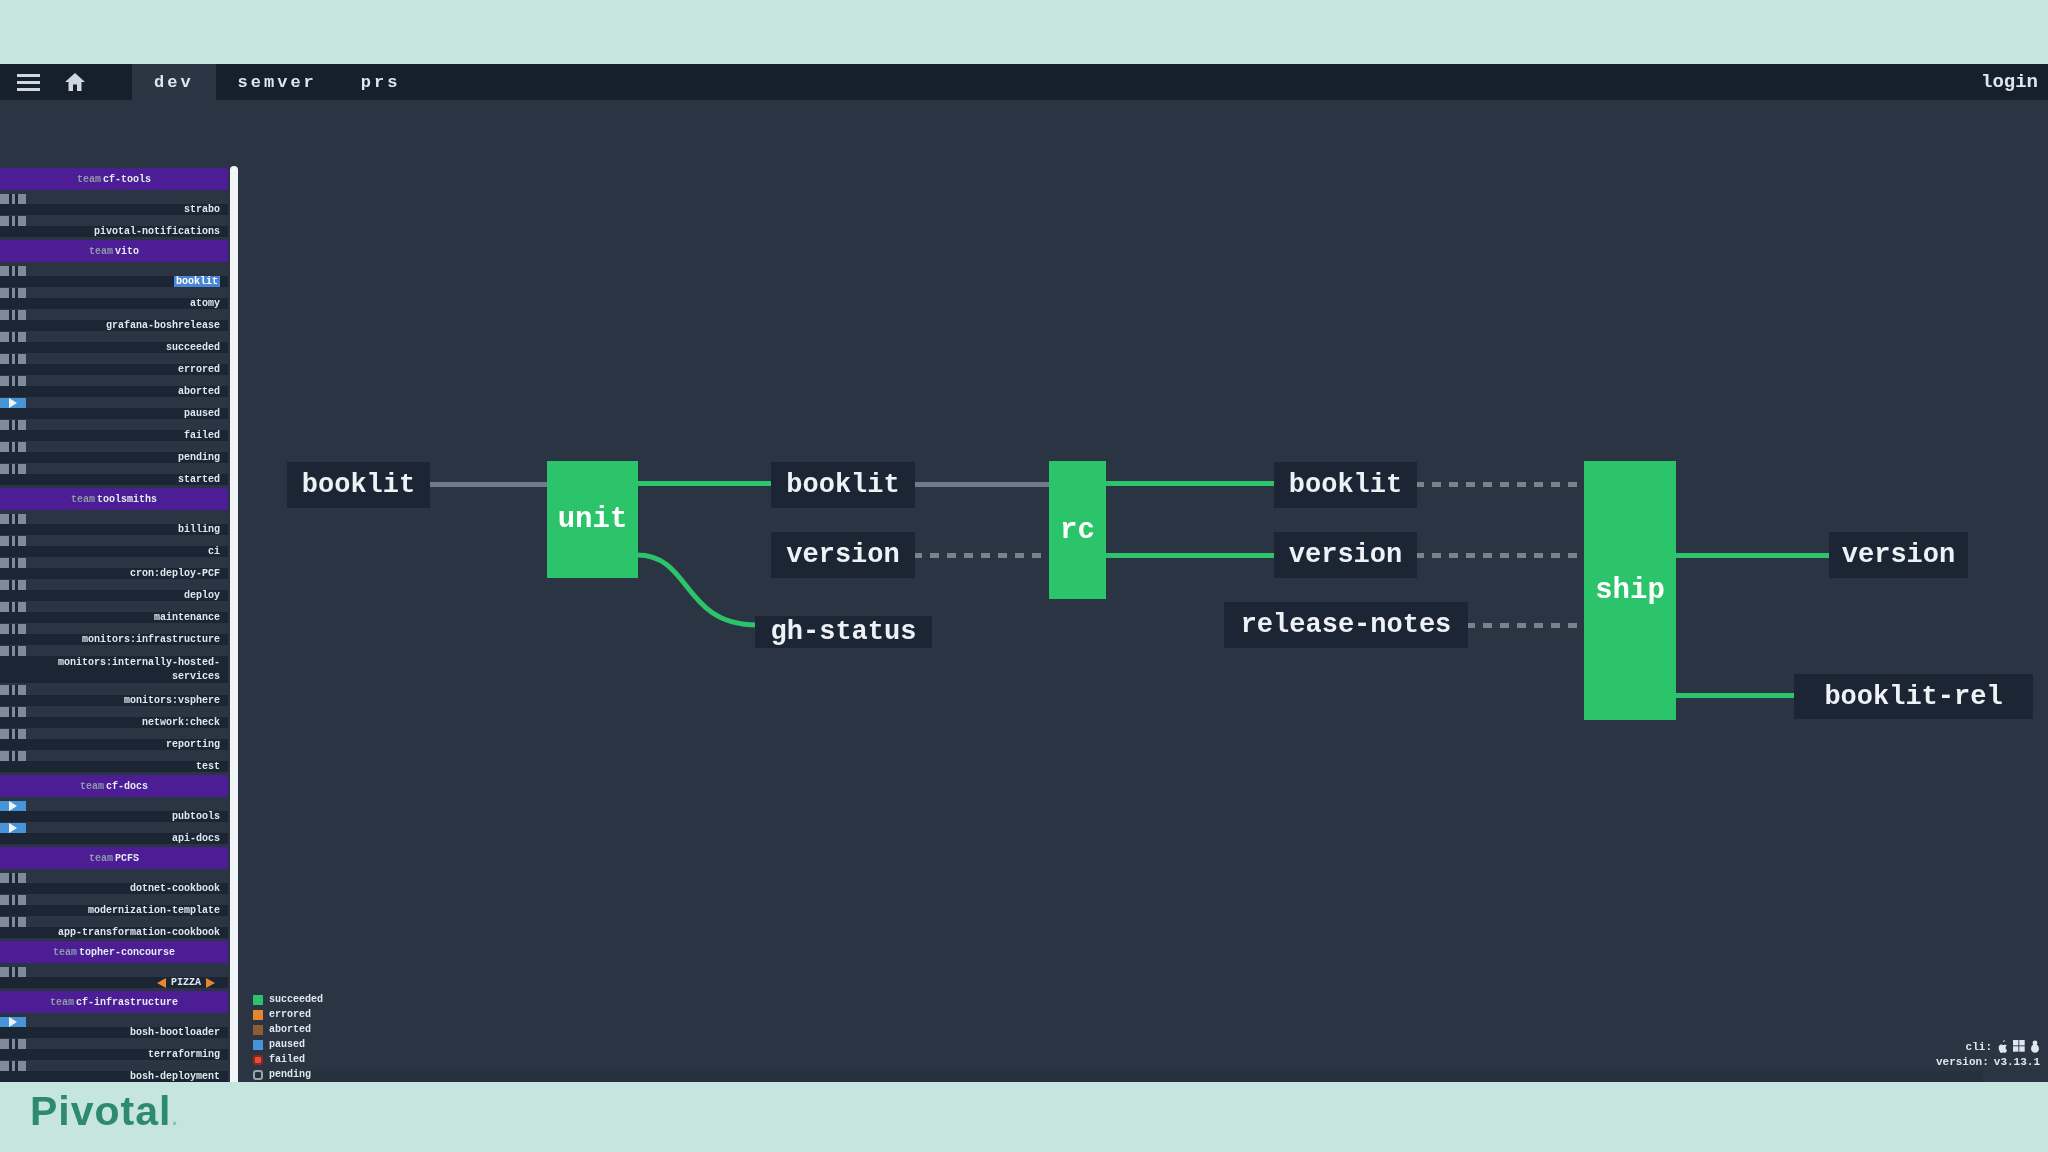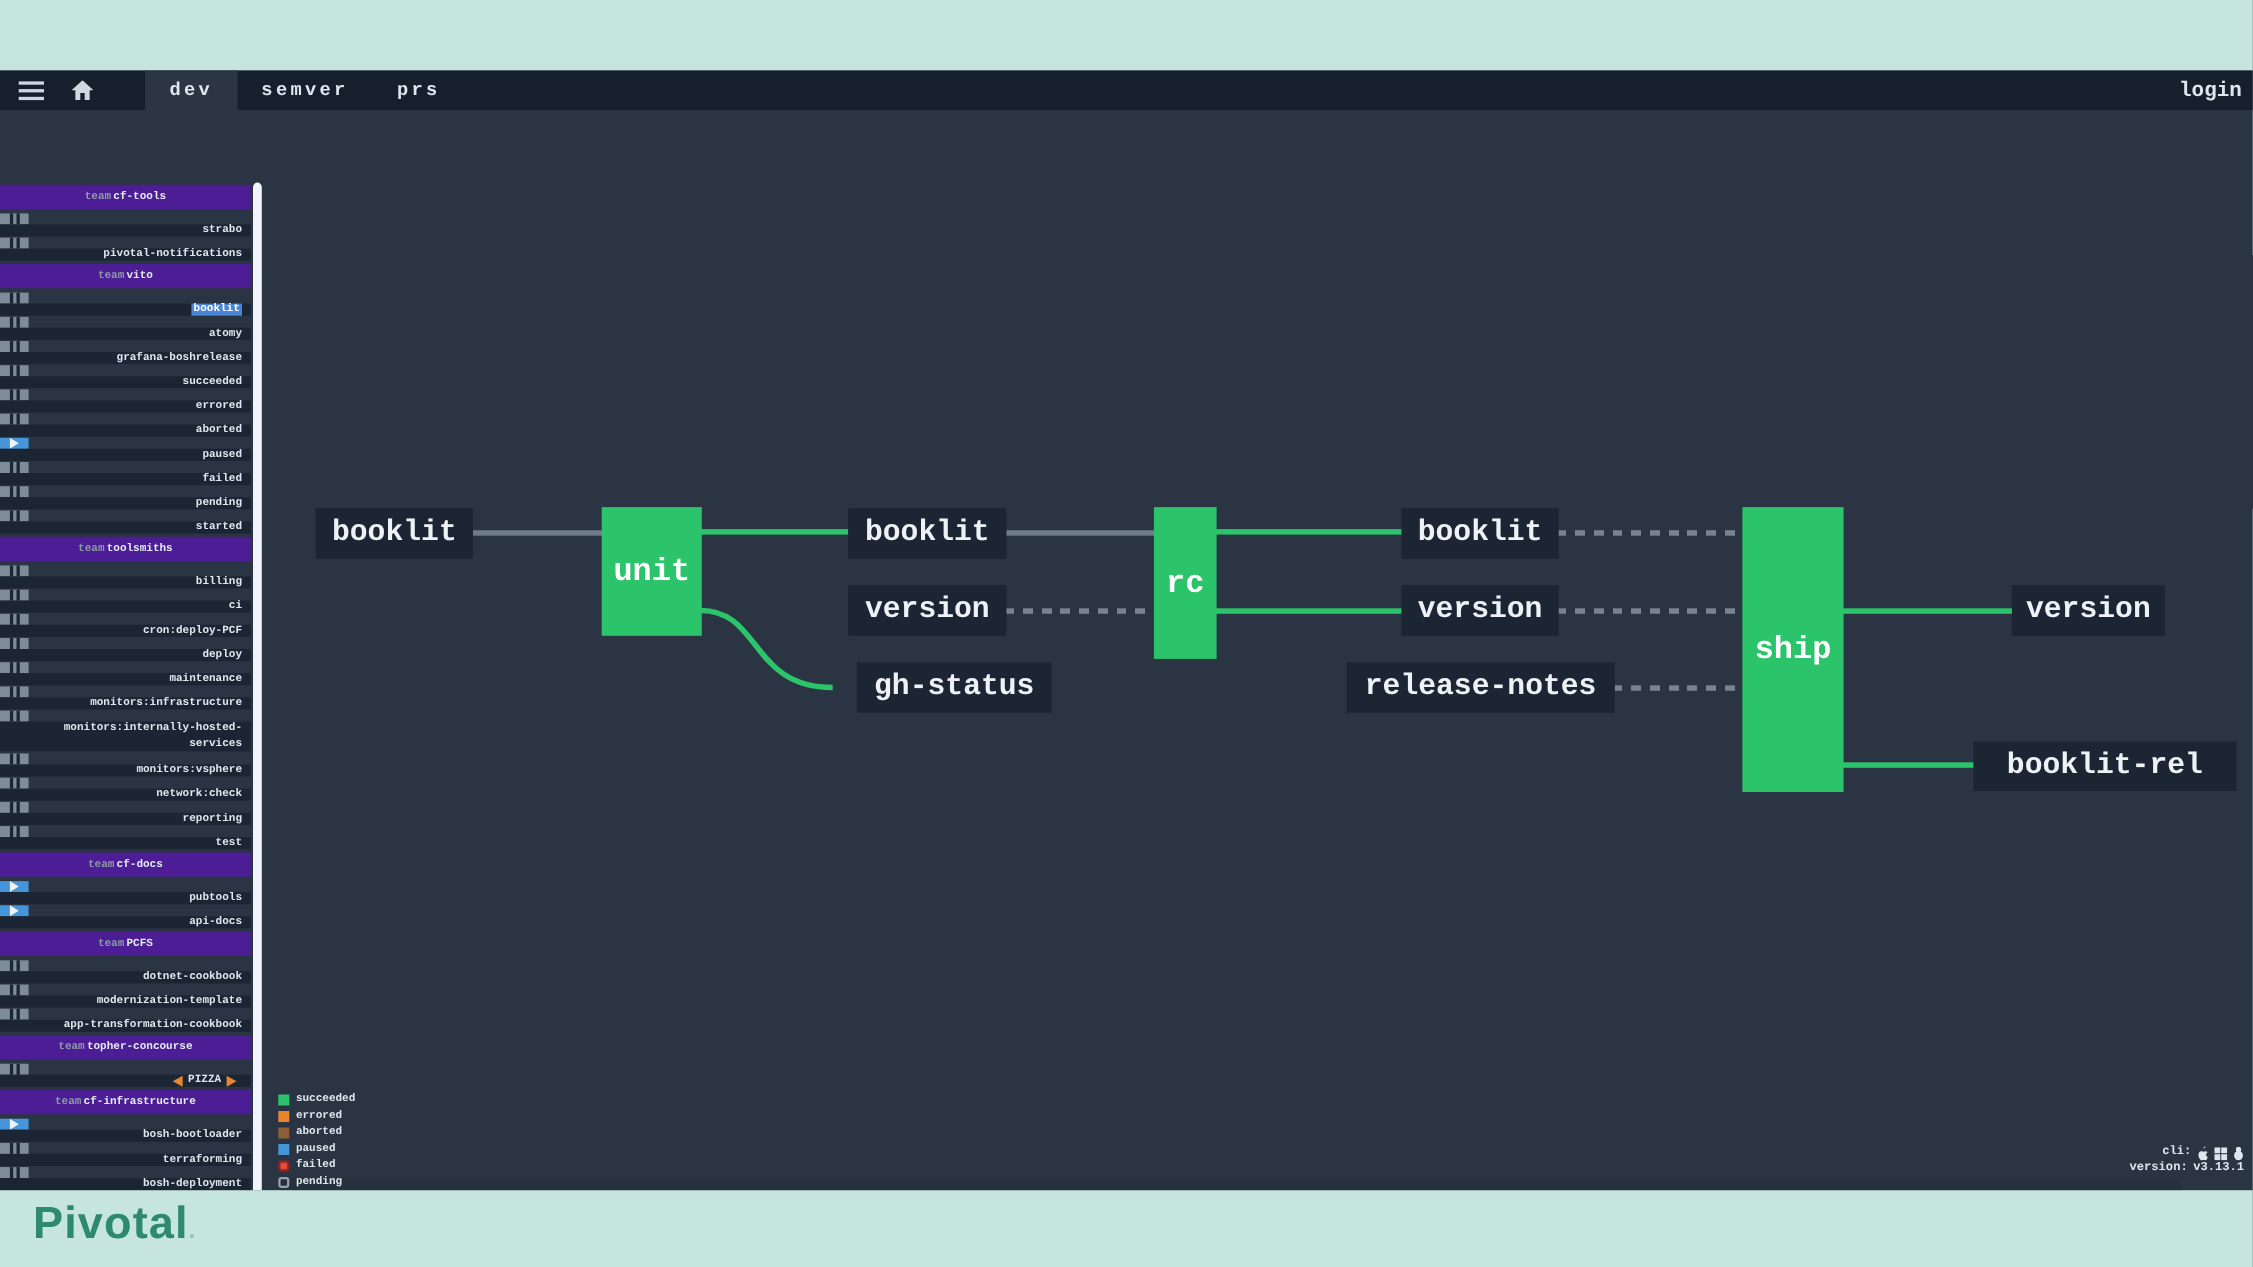--- a/index.html
+++ b/index.html
@@ -55,21 +55,21 @@
   .sw-succeeded { background:#2bc46b; }
   .sw-errored { background:#e8862d; }
   .sw-aborted { background:#8b5e34; }
   .sw-paused { background:#4595d8; }
   .sw-failed { background:#e74c3c; border:2px solid #93261b; border-radius:3px; }
   .sw-pending { background:transparent; border:2px solid #97a4ae; border-radius:3px; }
 
   
   .bottomband { position:absolute; left:255px; top:1007px; width:1728px; height:11px; background:#27313d; z-index:0; }
   .cliinfo { position:absolute; right:8px; top:976px; text-align:right; color:#dfe7ee; font-size:11px; font-weight:bold; line-height:15px; z-index:3; }
-  .clirow { display:flex; align-items:flex-end; justify-content:flex-end; gap:5px; }
+  .clirow { display:flex; align-items:flex-start; justify-content:flex-end; gap:5px; }
   .cliicon { display:inline-flex; cursor:pointer; }
   .brand { position:absolute; left:30px; top:1088px; font-family:"Liberation Sans",sans-serif; font-weight:bold; font-size:41px; color:#2d8a6e; letter-spacing:1px; }
   .brand .dot { color:#8fc4b4; font-size:22px; }
 </style>
 </head>
 <body>
 
 <div class="app">
 
   <div class="navbar">
@@ -396,21 +396,21 @@
   <div class="edge edash" style="left:1415px; top:418px; width:170px;"></div>
   <div class="edge edash" style="left:1415px; top:489px; width:170px;"></div>
   <div class="edge edash" style="left:1466px; top:559px; width:119px;"></div>
   <div class="edge eg" style="left:1674px; top:489px; width:156px;"></div>
   <div class="edge eg" style="left:1674px; top:629px; width:121px;"></div>
 
   <div class="gnode res" style="left:287px;  top:398px; width:143px; height:46px;">booklit</div>
   <div class="gnode job" style="left:547px;  top:397px; width:91px;  height:117px;">unit</div>
   <div class="gnode res" style="left:771px;  top:398px; width:144px; height:46px;">booklit</div>
   <div class="gnode res" style="left:771px;  top:468px; width:144px; height:46px;">version</div>
-  <div class="gnode res" style="left:755px;  top:538px; width:177px; height:46px;margin-left:24px;">gh-status</div>
+  <div class="gnode res" style="left:755px;  top:552px; width:177px; height:32px;">gh-status</div>
   <div class="gnode job" style="left:1049px; top:397px; width:57px;  height:138px;">rc</div>
   <div class="gnode res" style="left:1274px; top:398px; width:143px; height:46px;">booklit</div>
   <div class="gnode res" style="left:1274px; top:468px; width:143px; height:46px;">version</div>
   <div class="gnode res" style="left:1224px; top:538px; width:244px; height:46px;">release-notes</div>
   <div class="gnode job" style="left:1584px; top:397px; width:92px;  height:259px;">ship</div>
   <div class="gnode res" style="left:1829px; top:468px; width:139px; height:46px;">version</div>
   <div class="gnode res" style="left:1794px; top:610px; width:239px; height:45px;">booklit-rel</div>
 
   <div class="legend">
     <div class="lrow">

